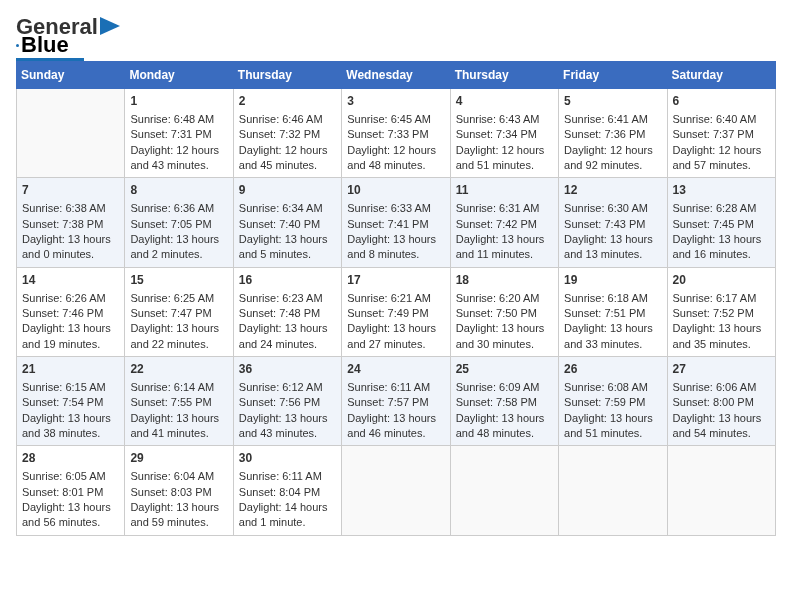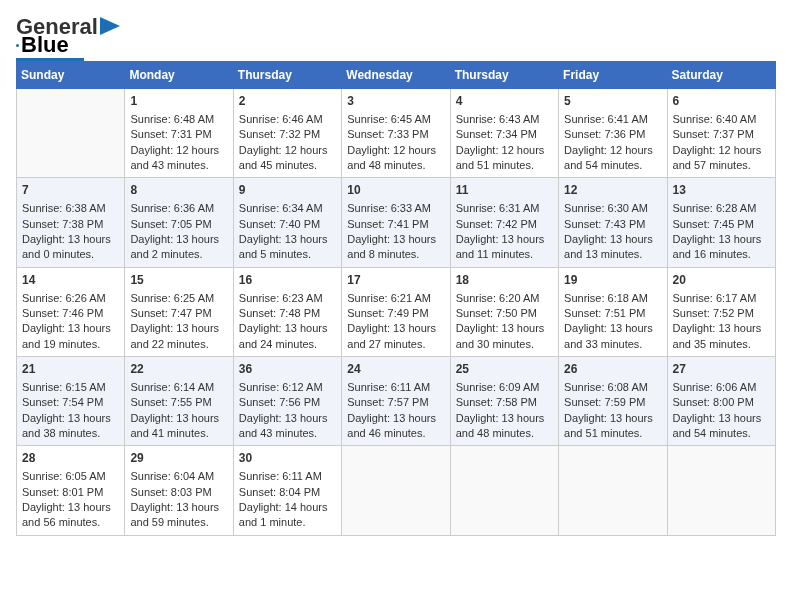--- a/index.html
+++ b/index.html
@@ -116,21 +116,21 @@
         <th>Saturday</th>
       </tr>
   </thead>
   <tbody id="calendar-body">
   <tr style="background: rgb(255, 255, 255);">
         <td class="empty" style="background: rgb(249, 249, 249);"></td>
         <td><span class="day-num">1</span><span>Sunrise: 6:48 AM</span><br><span>Sunset: 7:31 PM</span><br><span>Daylight: 12 hours and 43 minutes.</span></td>
         <td><span class="day-num">2</span><span>Sunrise: 6:46 AM</span><br><span>Sunset: 7:32 PM</span><br><span>Daylight: 12 hours and 45 minutes.</span></td>
         <td><span class="day-num">3</span><span>Sunrise: 6:45 AM</span><br><span>Sunset: 7:33 PM</span><br><span>Daylight: 12 hours and 48 minutes.</span></td>
         <td><span class="day-num">4</span><span>Sunrise: 6:43 AM</span><br><span>Sunset: 7:34 PM</span><br><span>Daylight: 12 hours and 51 minutes.</span></td>
-        <td><span class="day-num">5</span><span>Sunrise: 6:41 AM</span><br><span>Sunset: 7:36 PM</span><br><span>Daylight: 12 hours and 54 minutes.</span></td>
+        <td><span class="day-num">5</span><span>Sunrise: 6:41 AM</span><br><span>Sunset: 7:36 PM</span><br><span>Daylight: 12 hours and 92 minutes.</span></td>
         <td><span class="day-num">6</span><span>Sunrise: 6:40 AM</span><br><span>Sunset: 7:37 PM</span><br><span>Daylight: 12 hours and 57 minutes.</span></td>
       </tr>
       <tr style="background: rgb(238, 242, 250);">
         <td><span class="day-num">7</span><span>Sunrise: 6:38 AM</span><br><span>Sunset: 7:38 PM</span><br><span>Daylight: 13 hours and 0 minutes.</span></td>
         <td><span class="day-num">8</span><span>Sunrise: 6:36 AM</span><br><span>Sunset: 7:05 PM</span><br><span>Daylight: 13 hours and 2 minutes.</span></td>
         <td><span class="day-num">9</span><span>Sunrise: 6:34 AM</span><br><span>Sunset: 7:40 PM</span><br><span>Daylight: 13 hours and 5 minutes.</span></td>
         <td><span class="day-num">10</span><span>Sunrise: 6:33 AM</span><br><span>Sunset: 7:41 PM</span><br><span>Daylight: 13 hours and 8 minutes.</span></td>
         <td><span class="day-num">11</span><span>Sunrise: 6:31 AM</span><br><span>Sunset: 7:42 PM</span><br><span>Daylight: 13 hours and 11 minutes.</span></td>
         <td><span class="day-num">12</span><span>Sunrise: 6:30 AM</span><br><span>Sunset: 7:43 PM</span><br><span>Daylight: 13 hours and 13 minutes.</span></td>
         <td><span class="day-num">13</span><span>Sunrise: 6:28 AM</span><br><span>Sunset: 7:45 PM</span><br><span>Daylight: 13 hours and 16 minutes.</span></td>

